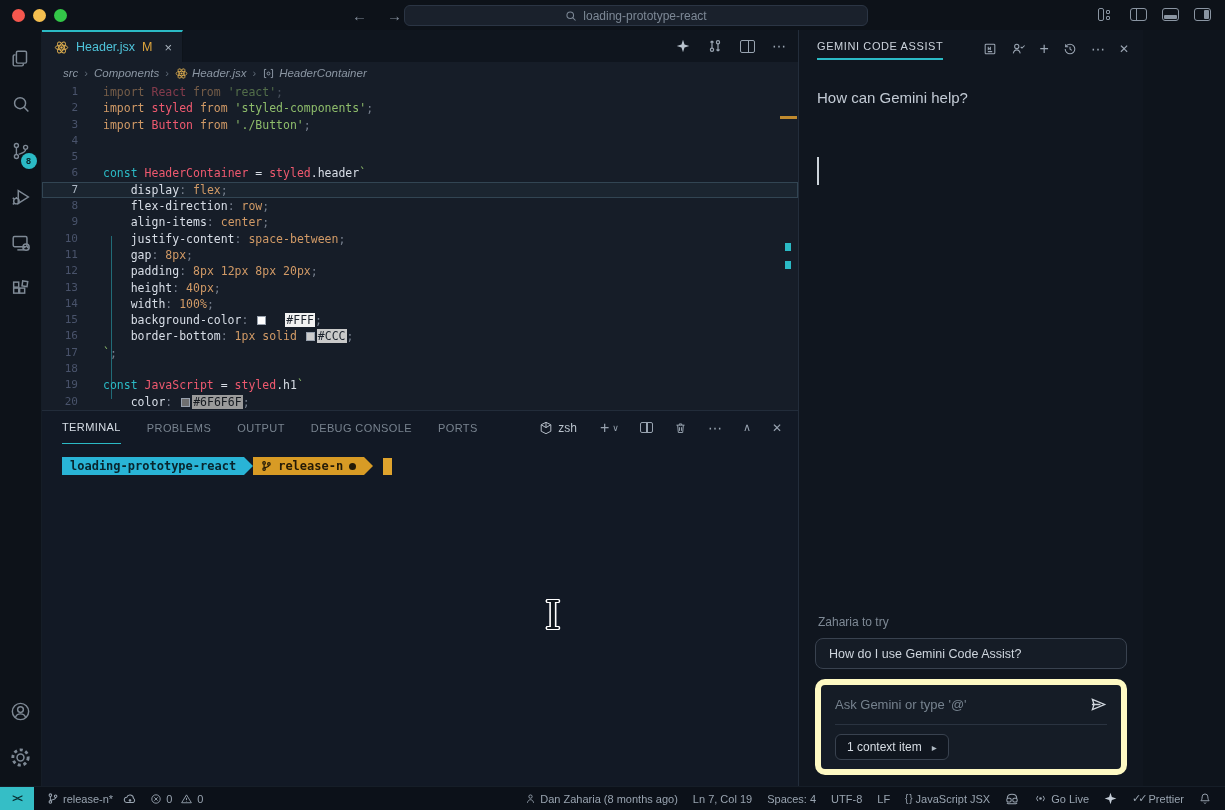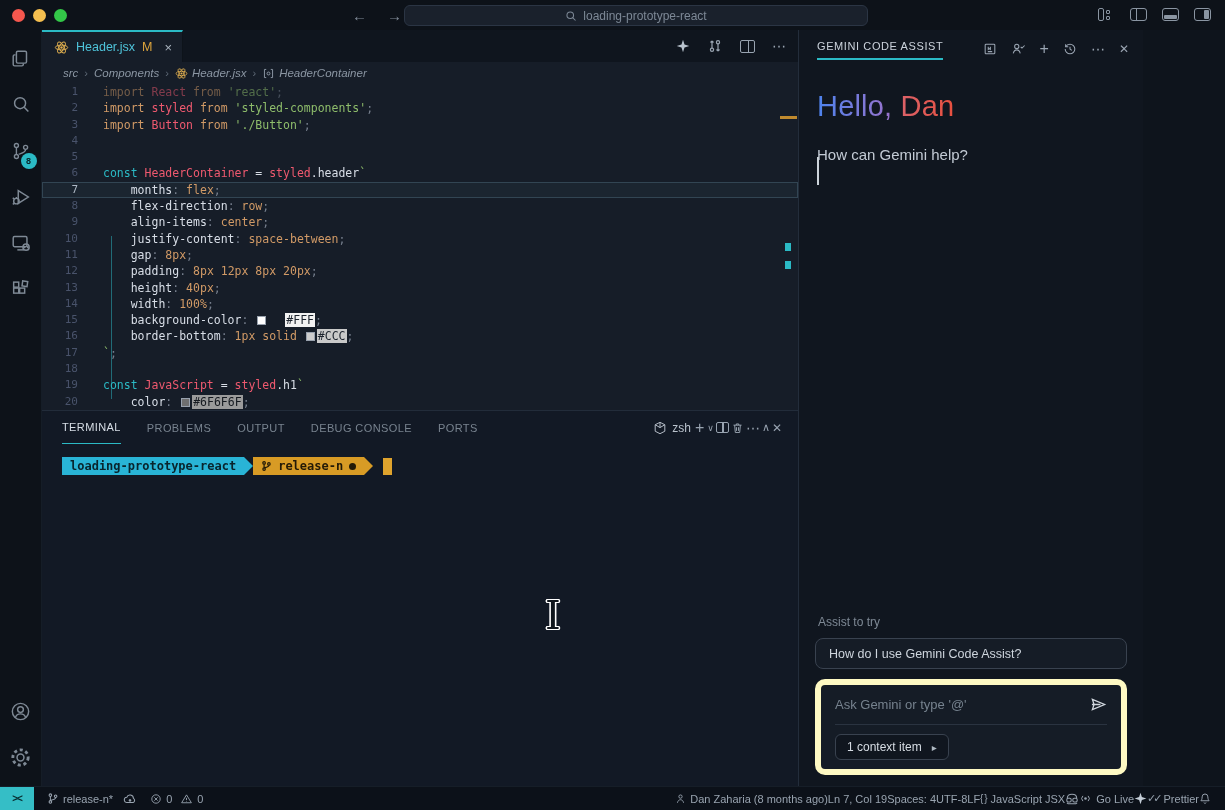--- a/index.html
+++ b/index.html
@@ -60,21 +60,21 @@
   .hexswatch{display:inline-block;width:9px;height:9px;border:1px solid #98a1ad;margin:0 2px 0 2px;vertical-align:-1px;}
   .hexval{padding:0 1px;}
   .indent-guide { position:absolute; left:69px; top:151.8px; width:1px; height:163px; background:rgba(43,186,197,.5); }
   .ruler-mark { position:absolute; }
 
   
   .panel { position:absolute; left:42px; top:410px; width:756px; height:376px; background:#121925; border-top:1px solid #222c3a; }
   .panel-tabs { display:flex; align-items:stretch; height:33px; padding-left:20px; gap:26px; font-size:11px; letter-spacing:.4px; color:#78838f; }
   .panel-tab { display:flex; align-items:center; }
   .panel-tab.active { color:#d7dee6; border-bottom:1px solid #2bbac5; }
-  .panel-actions { position:absolute; right:16px; top:0; height:33px; display:flex; align-items:center; gap:2px; color:#98a3b0; font-size:12px; }
+  .panel-actions { position:absolute; right:16px; top:0; height:33px; display:flex; align-items:center; gap:21px; color:#98a3b0; font-size:12px; }
   .zsh-label { display:flex; align-items:center; gap:5px; color:#b9c2cc; font-size:12px; margin-right:2px; }
   .plus-group { display:flex; align-items:center; gap:3px; }
   .split-icon { width:13px; height:11px; border:1.3px solid #98a3b0; border-radius:2px; position:relative; }
   .split-icon::after { content:""; position:absolute; left:50%; top:0; bottom:0; width:1.3px; background:#98a3b0; }
 
   .prompt { position:absolute; left:20px; top:46px; height:18px; display:flex; align-items:center;
             font-family:"DejaVu Sans Mono", monospace; font-size:12px; font-weight:bold; }
   .seg { height:18px; display:flex; align-items:center; padding:0 8px; gap:6px; }
   .seg1 { background:#29b4d6; color:#09242c; }
   .seg2 { background:#d89b25; color:#231a07; }
@@ -108,21 +108,21 @@
   .g-context-btn { display:inline-flex; align-items:center; gap:10px; border:1px solid #39424f; border-radius:6px; background:#10161f;
                    color:#d6dce3; font-size:12px; padding:5px 11px; }
   .g-context-btn .caret { color:#aeb8c2; font-size:10px; }
 
   
   .statusbar { position:absolute; left:0; top:786px; width:1225px; height:24px; background:#0c1119; border-top:1px solid #161e28;
                display:flex; align-items:center; font-size:11px; color:#99a4b0; }
   .sb-remote { width:34px; height:24px; background:#35bec6; color:#082a2d; display:flex; align-items:center; justify-content:center;
                font-weight:bold; font-size:10px; letter-spacing:-1px; }
   .sb-item { display:flex; align-items:center; gap:4px; margin-left:13px; white-space:nowrap; }
-  .sb-right { margin-left:auto; display:flex; align-items:center; margin-right:14px; }
+  .sb-right { margin-left:auto; display:flex; align-items:center; gap:15px; margin-right:14px; }
   .sb-right .sb-item { margin-left:0; }
   .checks { letter-spacing:-3px; font-size:11px; }
 </style>
 </head>
 <body>
 
 <div class="titlebar">
   <div class="traffic">
     <span class="tl red"></span>
     <span class="tl yellow"></span>
@@ -272,21 +272,21 @@
 
   <div class="code">
     <div class="indent-guide"></div>
     <div>
         <div class="code-line"><span class="gutter">1</span><span class="line-content"><span class="kw dim">import </span><span class="ent dim">React</span><span class="kw dim"> from </span><span class="str dim">'react'</span><span class="pun dim">;</span></span></div>
         <div class="code-line"><span class="gutter">2</span><span class="line-content"><span class="kw">import </span><span class="ent">styled</span><span class="kw"> from </span><span class="str">'styled-components'</span><span class="pun">;</span></span></div>
         <div class="code-line"><span class="gutter">3</span><span class="line-content"><span class="kw">import </span><span class="ent">Button</span><span class="kw"> from </span><span class="str">'./Button'</span><span class="pun">;</span></span></div>
         <div class="code-line"><span class="gutter">4</span><span class="line-content"></span></div>
         <div class="code-line"><span class="gutter">5</span><span class="line-content"></span></div>
         <div class="code-line"><span class="gutter">6</span><span class="line-content"><span class="cst">const </span><span class="ent">HeaderContainer</span><span class="prop"> = </span><span class="ent">styled</span><span class="prop">.header</span><span class="str">`</span></span></div>
-        <div class="code-line current"><span class="gutter">7</span><span class="line-content"><span class="prop">    months</span><span class="pun">: </span><span class="val">flex</span><span class="pun">;</span></span></div>
+        <div class="code-line current"><span class="gutter">7</span><span class="line-content"><span class="prop">    display</span><span class="pun">: </span><span class="val">flex</span><span class="pun">;</span></span></div>
         <div class="code-line"><span class="gutter">8</span><span class="line-content"><span class="prop">    flex-direction</span><span class="pun">: </span><span class="val">row</span><span class="pun">;</span></span></div>
         <div class="code-line"><span class="gutter">9</span><span class="line-content"><span class="prop">    align-items</span><span class="pun">: </span><span class="val">center</span><span class="pun">;</span></span></div>
         <div class="code-line"><span class="gutter">10</span><span class="line-content"><span class="prop">    justify-content</span><span class="pun">: </span><span class="val">space-between</span><span class="pun">;</span></span></div>
         <div class="code-line"><span class="gutter">11</span><span class="line-content"><span class="prop">    gap</span><span class="pun">: </span><span class="val">8px</span><span class="pun">;</span></span></div>
         <div class="code-line"><span class="gutter">12</span><span class="line-content"><span class="prop">    padding</span><span class="pun">: </span><span class="val">8px 12px 8px 20px</span><span class="pun">;</span></span></div>
         <div class="code-line"><span class="gutter">13</span><span class="line-content"><span class="prop">    height</span><span class="pun">: </span><span class="val">40px</span><span class="pun">;</span></span></div>
         <div class="code-line"><span class="gutter">14</span><span class="line-content"><span class="prop">    width</span><span class="pun">: </span><span class="val">100%</span><span class="pun">;</span></span></div>
         <div class="code-line"><span class="gutter">15</span><span class="line-content"><span class="prop">    background-color</span><span class="pun">: </span><span class="hexswatch" style="background: rgb(255, 255, 255);"></span><span class="hexval" style="background: rgb(242, 242, 242); color: rgb(29, 36, 46); margin-left: 17px;">#FFF</span><span class="pun">;</span></span></div>
         <div class="code-line"><span class="gutter">16</span><span class="line-content"><span class="prop">    border-bottom</span><span class="pun">: </span><span class="val">1px solid </span><span class="hexswatch" style="background: rgb(204, 204, 204);"></span><span class="hexval" style="background: rgb(201, 201, 201); color: rgb(29, 36, 46);">#CCC</span><span class="pun">;</span></span></div>
         <div class="code-line"><span class="gutter">17</span><span class="line-content"><span class="str">`</span><span class="pun">;</span></span></div>
@@ -367,28 +367,25 @@
       <span style="font-size:16px;font-weight:300;">+</span>
       <svg width="14" height="14" viewBox="0 0 16 16" fill="none" stroke="#9aa5b2" stroke-width="1.2">
           <path d="M2.5 8a5.5 5.5 0 105.5-5.5c-2.2 0-4 1.2-5 3"></path>
           <path d="M3 2.5v3h3M8 5.5V8l2 1.5"></path>
         </svg>
       <span style="font-size:14px;">⋯</span>
       <span style="font-size:12px;">✕</span>
     </span>
   </div>
 
-  <div class="g-hello">
-    <span class="grad-blue">Hello,</span><span class="grad-red"> Dan</span>
-  </div>
   <div class="g-sub">How can Gemini help?</div>
   <div class="g-cursor"></div>
 
   <div class="g-bottom">
-    <div class="g-prompts-label">Assist to try</div>
+    <div class="g-prompts-label">Zaharia to try</div>
     <div class="g-chip">How do I use Gemini Code Assist?</div>
     <div class="g-input">
       <div class="g-input-row">
         <span>Ask Gemini or type '@'</span>
         <span class="g-send">
           <svg width="17" height="15" viewBox="0 0 18 16" fill="none" stroke="#d2d8df" stroke-width="1.4">
               <path d="M2 8h9M2.5 2.5L15.5 8 2.5 13.5l1.8-5.5z"></path>
             </svg>
         </span>
       </div>

